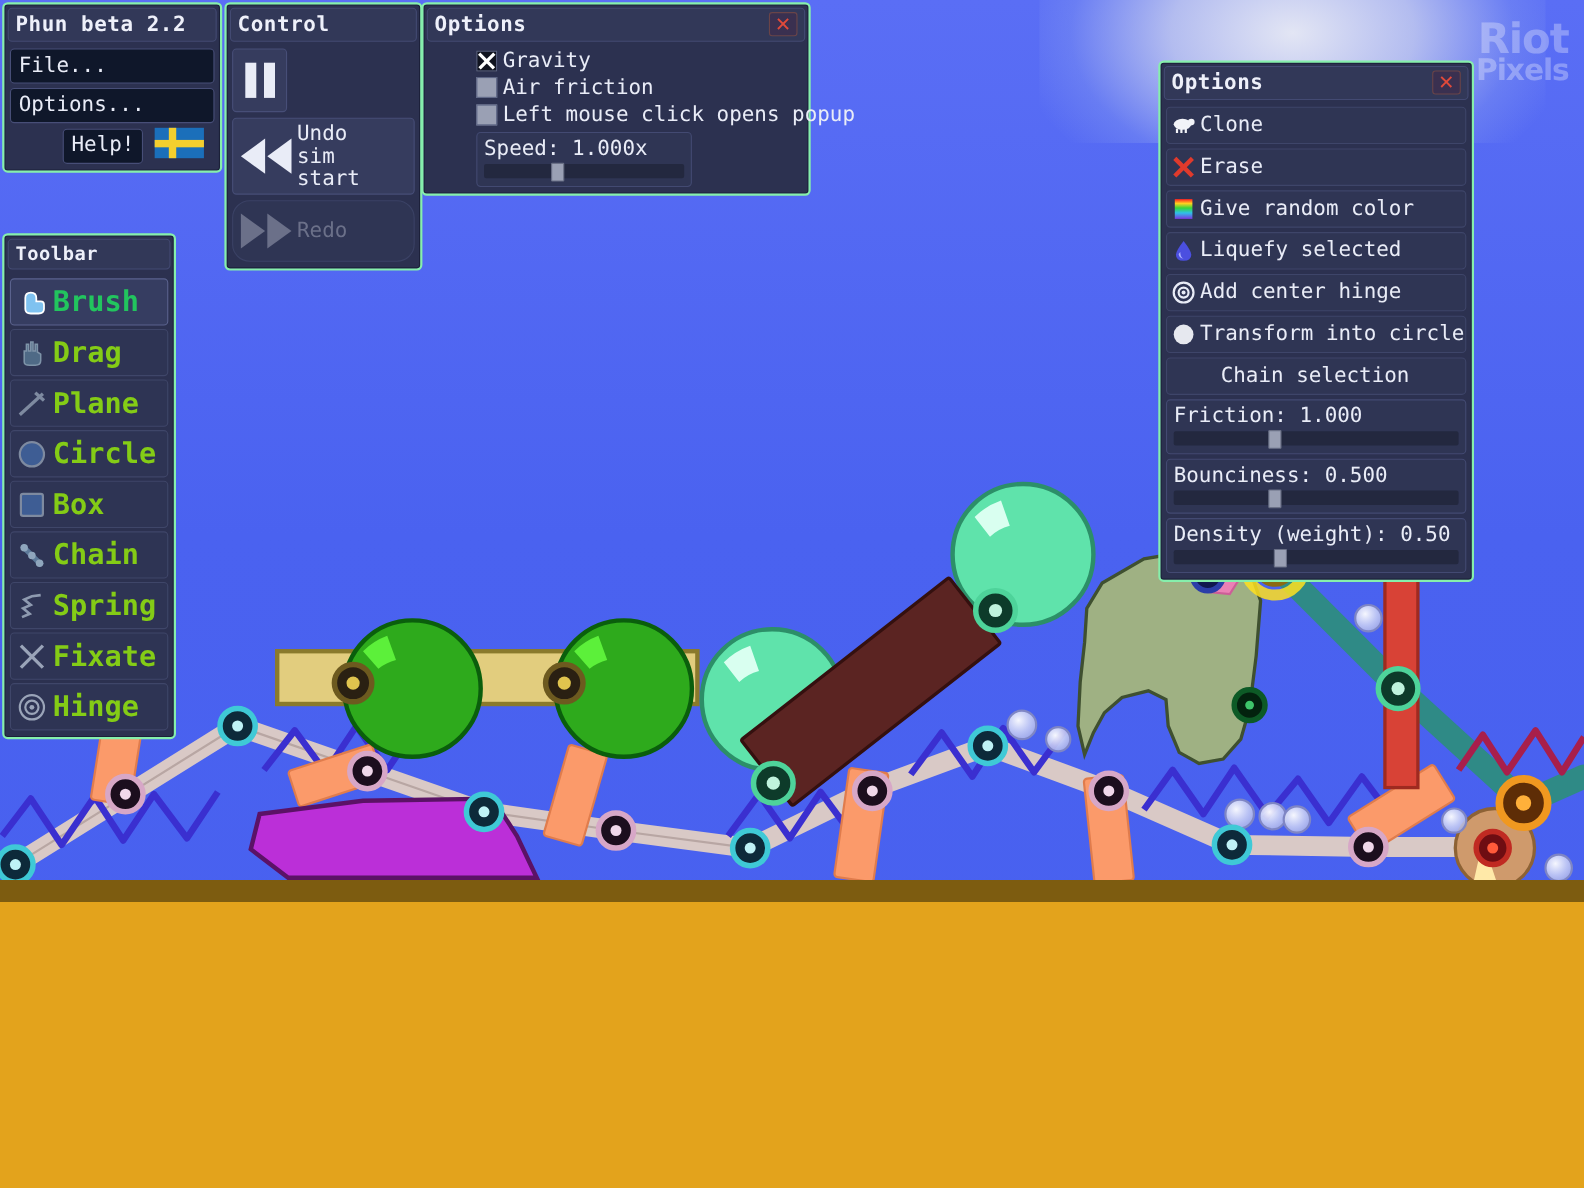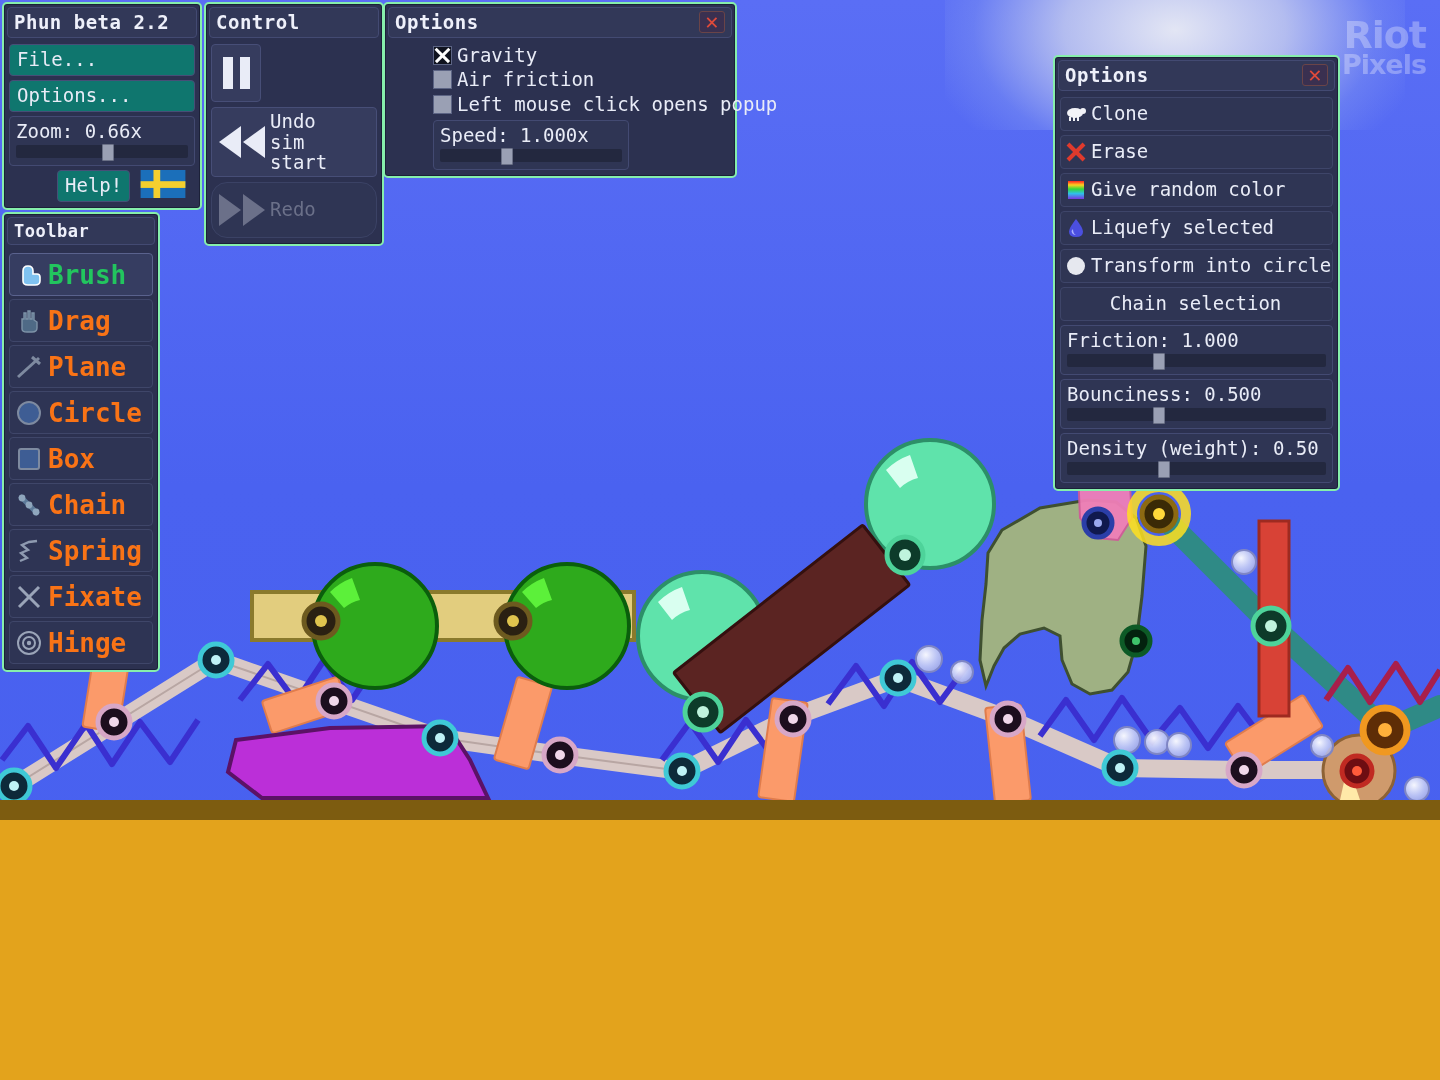--- a/index.html
+++ b/index.html
@@ -46,21 +46,21 @@
     border:1px solid #434a72;
     border-radius:4px;
     font-weight:bold;
     letter-spacing:.5px;
     color:#eef0fa;
     display:flex;align-items:center;justify-content:space-between;
     height:24px;
   }
   .win-body{padding:4px 5px 6px 5px;display:flex;flex-direction:column;gap:4px;}
   .btn{
-    background:#0f766e;
+    background:#0f172a;
     border:1px solid #474e77;
     border-radius:4px;
     padding:2px 7px 3px 7px;
     color:#e9ecf7;
     display:flex;align-items:center;gap:2px;
     white-space:nowrap;
     min-height:25px;
     line-height:1.05;
   }
   .btn.flat{background:#2f3554;border-color:#3e4569;}
@@ -92,21 +92,21 @@
   #win-control{left:204px;top:2px;width:176px;}
   #win-options-top{left:383px;top:2px;width:350px;}
   #win-toolbar{left:2px;top:212px;width:154px;}
   #win-options-right{left:1053px;top:55px;width:283px;}
 
   
   #win-toolbar .win-body{gap:3px;padding-top:6px;}
   .tool{
     background:#2e3454;border:1px solid #3f4669;border-radius:4px;
     display:flex;align-items:center;gap:4px;padding:2px 4px;height:37px;
-    font-size:26px;font-weight:bold;letter-spacing:0;color:#f97316;
+    font-size:26px;font-weight:bold;letter-spacing:0;color:#84cc16;
   }
   .tool.active{color:#22c55e;background:#363d61;border-color:#5a628d;}
   .tool .ticon{width:30px;height:30px;flex:0 0 auto;display:flex;align-items:center;justify-content:center;}
 
   
   #win-control .pause{
     width:48px;height:56px;background:#363c5e;border:1px solid #474e77;border-radius:4px;
     display:flex;align-items:center;justify-content:center;gap:7px;
   }
   #win-control .pause i{display:block;width:10px;height:32px;background:#e9ecf7;}
@@ -347,26 +347,20 @@
     <div class="win-title">
       <span>Phun beta 2.2</span>
     </div>
     <div class="win-body">
       <div class="btn">
         <span>File...</span>
       </div>
       <div class="btn">
         <span>Options...</span>
       </div>
-      <div class="sl-box">
-        <div class="sl-label">Zoom: 0.66x</div>
-        <div class="sl-track">
-          <div class="sl-knob" id="knob-zoom" style="left: calc(53% - 5px);"></div>
-        </div>
-      </div>
       <div style="display:flex;align-items:center;gap:6px;padding-left:48px;">
         <div class="btn" style="flex:0 0 auto;">
           <span>Help!</span>
         </div>
         <span style="display:inline-block;">
           <svg width="54" height="28" viewBox="0 0 16 10">
             <rect width="16" height="10" fill="#1b6fba"></rect>
             <rect x="0" y="4" width="16" height="2.4" fill="#f4cf2e"></rect>
             <rect x="4.6" y="0" width="2.4" height="10" fill="#f4cf2e"></rect>
           </svg>
@@ -562,20 +556,30 @@
           <svg width="22" height="22" viewBox="0 0 22 22">
               <path d="M11 2 Q18 11 18 14.5 Q18 20 11 20 Q4 20 4 14.5 Q4 11 11 2 Z" fill="#4b4fe0"></path>
               <path d="M8 12 Q8 17 11 18 Q7 18 6.5 14 Z" fill="#aab0ff"></path>
             </svg>
         </span>
         <span>Liquefy selected</span>
       </div>
       <div class="btn flat">
         <span class="oicon">
           <svg width="22" height="22" viewBox="0 0 22 22">
+              <circle cx="11" cy="11" r="9" fill="none" stroke="#e9ecf7" stroke-width="2"></circle>
+              <circle cx="11" cy="11" r="4.5" fill="none" stroke="#e9ecf7" stroke-width="2"></circle>
+              <circle cx="11" cy="11" r="1.8" fill="#e9ecf7"></circle>
+            </svg>
+        </span>
+        <span>Add center hinge</span>
+      </div>
+      <div class="btn flat">
+        <span class="oicon">
+          <svg width="22" height="22" viewBox="0 0 22 22">
               <circle cx="11" cy="11" r="9" fill="#e6e8ef"></circle>
             </svg>
         </span>
         <span>Transform into circle</span>
       </div>
       <div class="btn flat center">
         <span>Chain selection</span>
       </div>
 
       <div class="sl-box">

